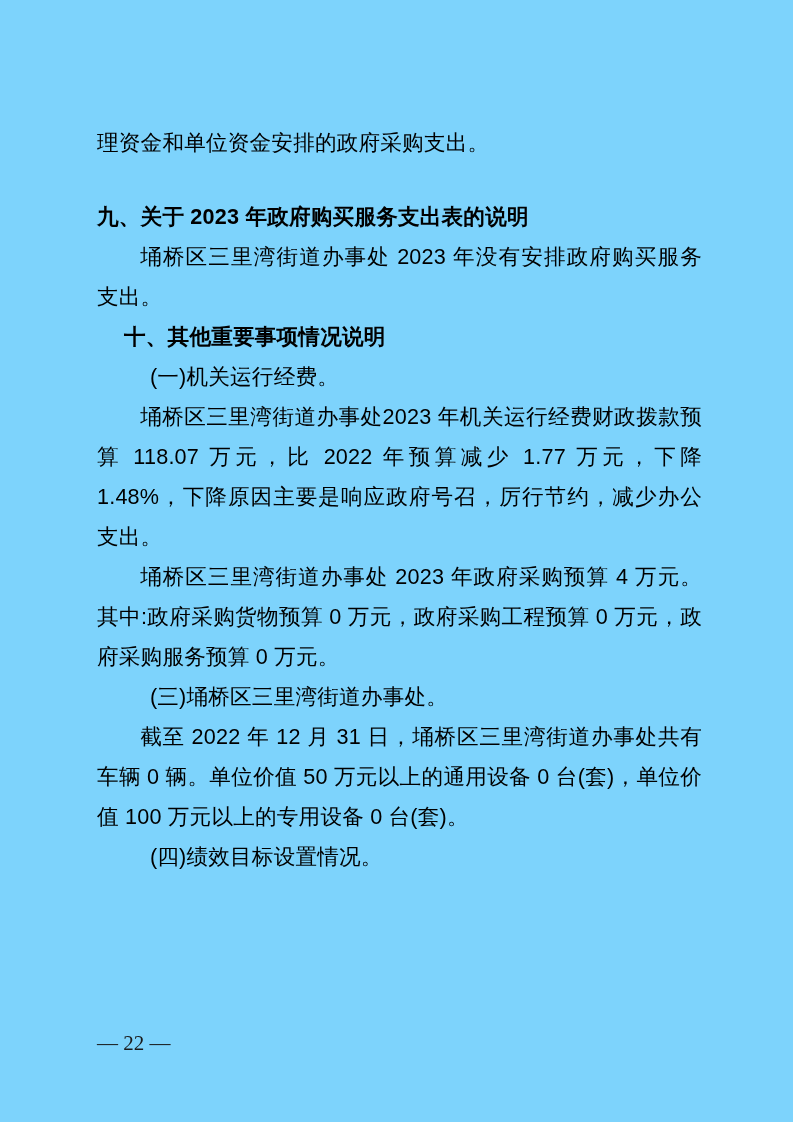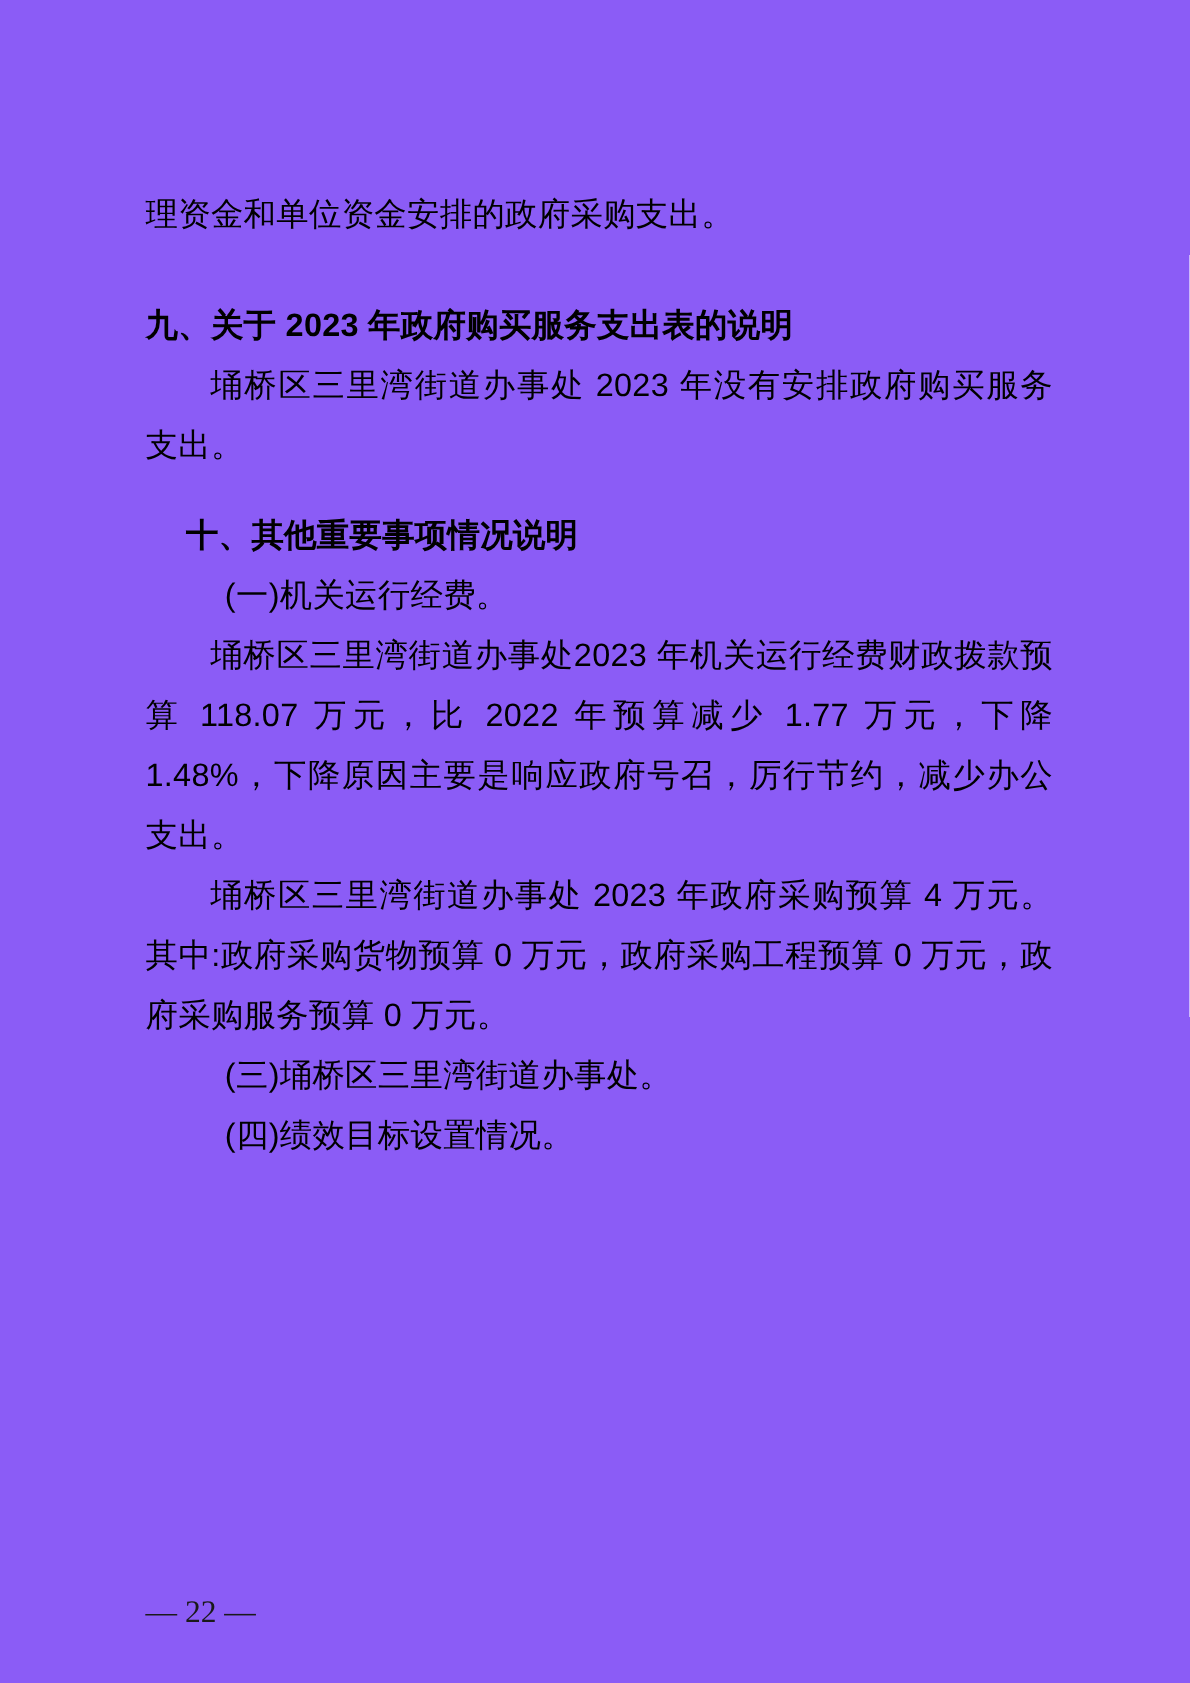--- a/index.html
+++ b/index.html
@@ -5,21 +5,21 @@
   * { margin: 0; padding: 0; box-sizing: border-box; }
 
   html, body {
     background: #ffffff;
   }
 
   .page {
     position: relative;
     width: 793px;
     height: 1122px;
-    background: #8b5cf6;
+    background: #7dd3fc;
     overflow: hidden;
     font-family: "Liberation Sans", "DejaVu Sans", sans-serif;
     color: #000000;
   }
 
   .content {
     position: absolute;
     left: 97px;
     top: 123px;
     width: 605px;
@@ -40,55 +40,54 @@
   .b-heading {
     font-weight: bold;
     text-indent: 0;
     margin-top: 34px;
   }
 
   
   .b-h-indent {
     font-weight: bold;
     text-indent: 1.25em;
-    margin-top: 20px;
   }
 
   
   .b-first { text-indent: 2em; }
 
   
   .b-sub { text-indent: 2.45em; }
 
   .footer {
     position: absolute;
     left: 97px;
     top: 1029px;
     font-family: "Liberation Serif", "DejaVu Serif", serif;
     font-size: 21px;
     line-height: 28px;
     color: #1a1a1a;
     text-align: left;
-    margin-top: 31px;
   }
 </style>
 </head>
 <body>
 
 <div class="page">
 
   <div class="content">
     <p class="blk b-flush">理资金和单位资金安排的政府采购支出。</p>
     <p class="blk b-heading">九、关于 2023 年政府购买服务支出表的说明</p>
     <p class="blk b-first">埇桥区三里湾街道办事处 2023 年没有安排政府购买服务支出。</p>
     <p class="blk b-h-indent">十、其他重要事项情况说明</p>
     <p class="blk b-sub">(一)机关运行经费。</p>
     <p class="blk b-first">埇桥区三里湾街道办事处2023 年机关运行经费财政拨款预算 118.07 万元，比 2022 年预算减少 1.77 万元，下降 1.48%，下降原因主要是响应政府号召，厉行节约，减少办公支出。</p>
     <p class="blk b-first">埇桥区三里湾街道办事处 2023 年政府采购预算 4 万元。其中:政府采购货物预算 0 万元，政府采购工程预算 0 万元，政府采购服务预算 0 万元。</p>
     <p class="blk b-sub">(三)埇桥区三里湾街道办事处。</p>
+    <p class="blk b-first">截至 2022 年 12 月 31 日，埇桥区三里湾街道办事处共有车辆 0 辆。单位价值 50 万元以上的通用设备 0 台(套)，单位价值 100 万元以上的专用设备 0 台(套)。</p>
     <p class="blk b-sub">(四)绩效目标设置情况。</p>
   </div>
 
   <div class="footer">
     <span>— 22 —</span>
   </div>
 
 </div>
 
 </body></html>

